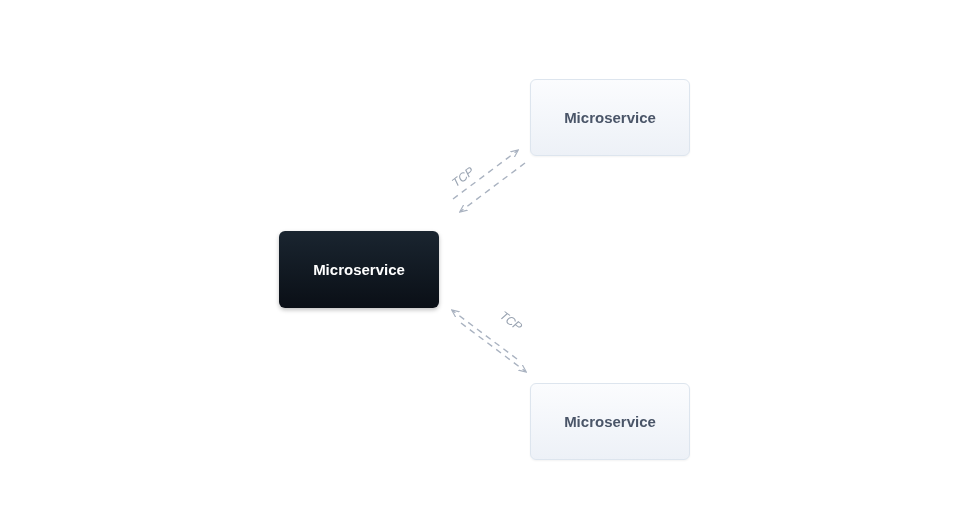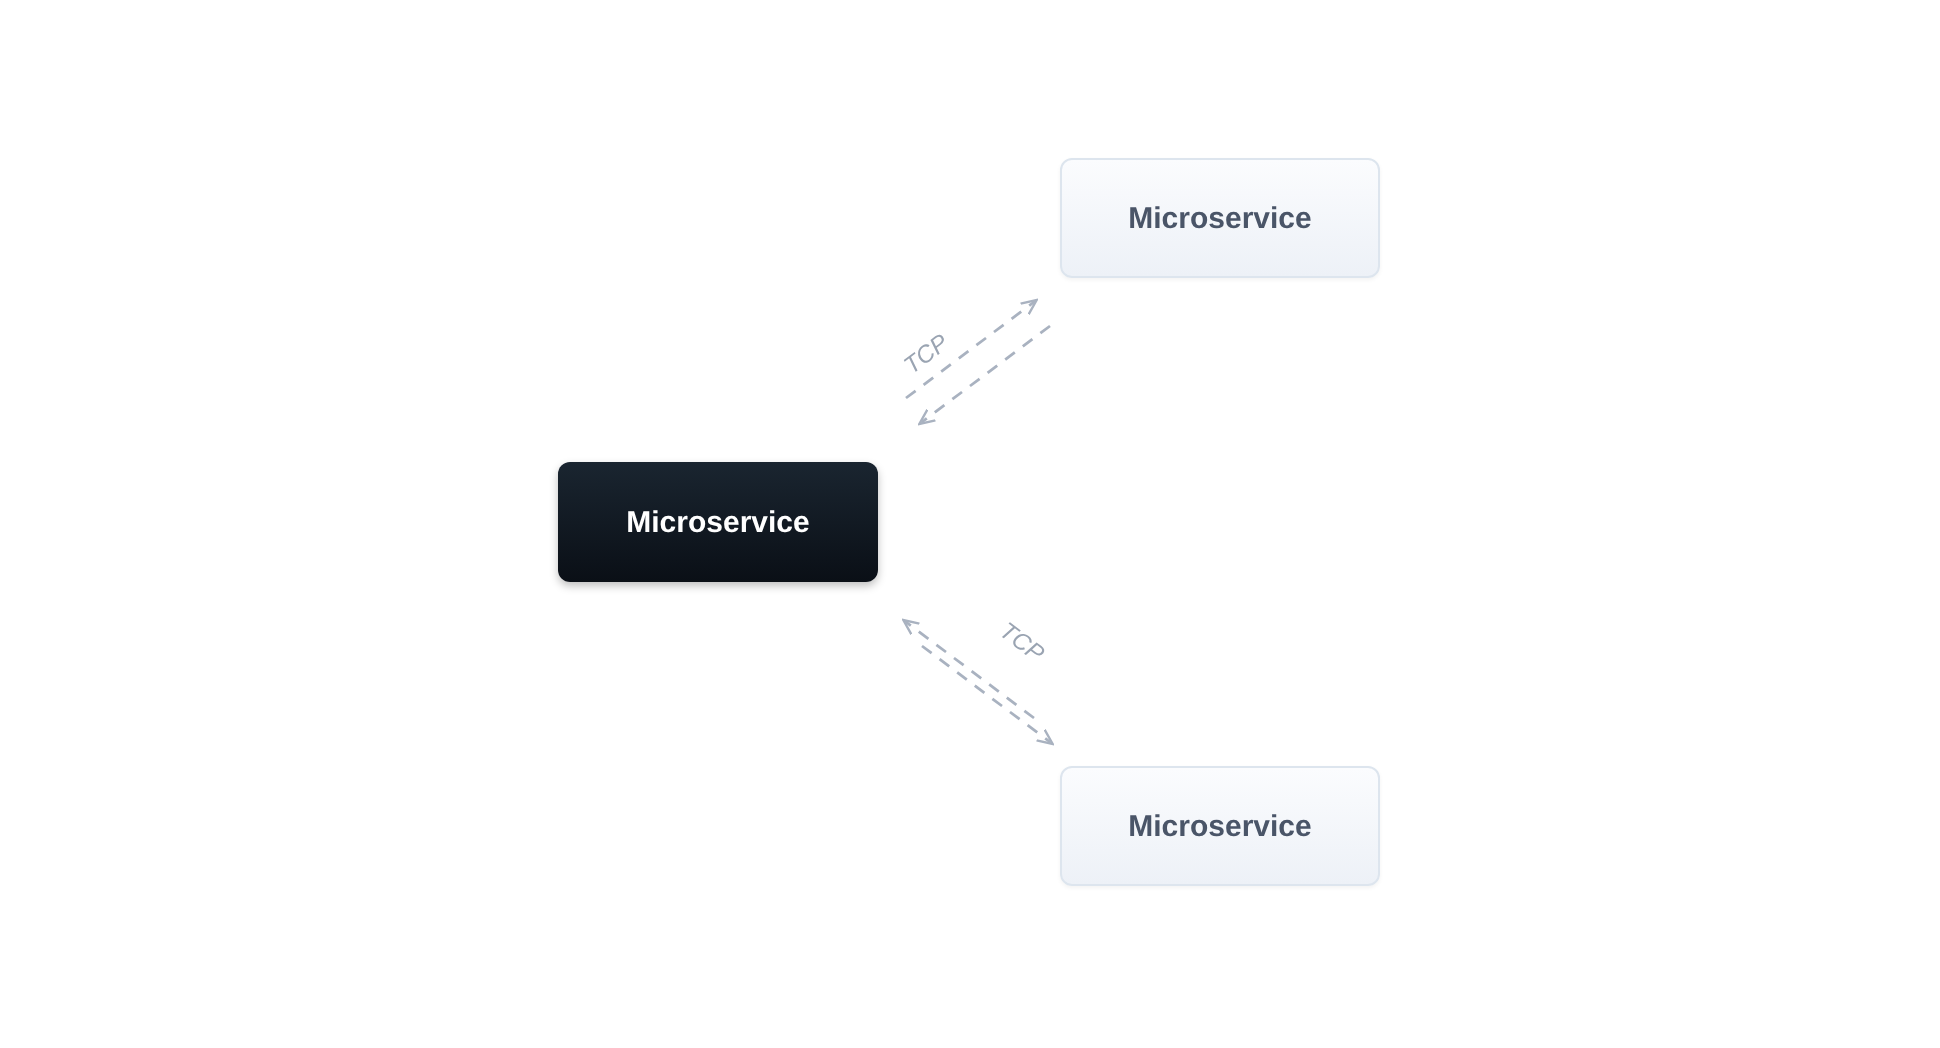--- a/index.html
+++ b/index.html
@@ -7,21 +7,21 @@
     width: 970px;
     height: 524px;
     background: #ffffff;
     position: relative;
     font-family: -apple-system, BlinkMacSystemFont, "Segoe UI", Helvetica, Arial, sans-serif;
     overflow: hidden;
   }
   .node {
     position: absolute;
     width: 160px;
-    height: 60px;
+    height: 77px;
     display: flex;
     align-items: center;
     justify-content: center;
     border-radius: 6px;
     font-size: 15px;
     font-weight: 600;
   }
   .node-dark {
     background: linear-gradient(to bottom, #1a2530 0%, #0a0f16 100%);
     color: #ffffff;

